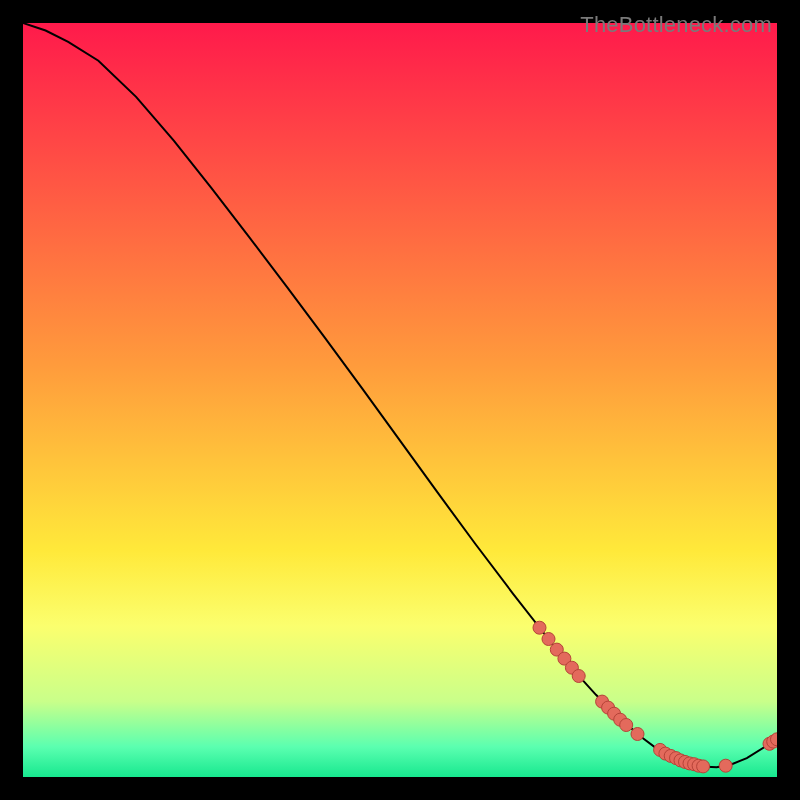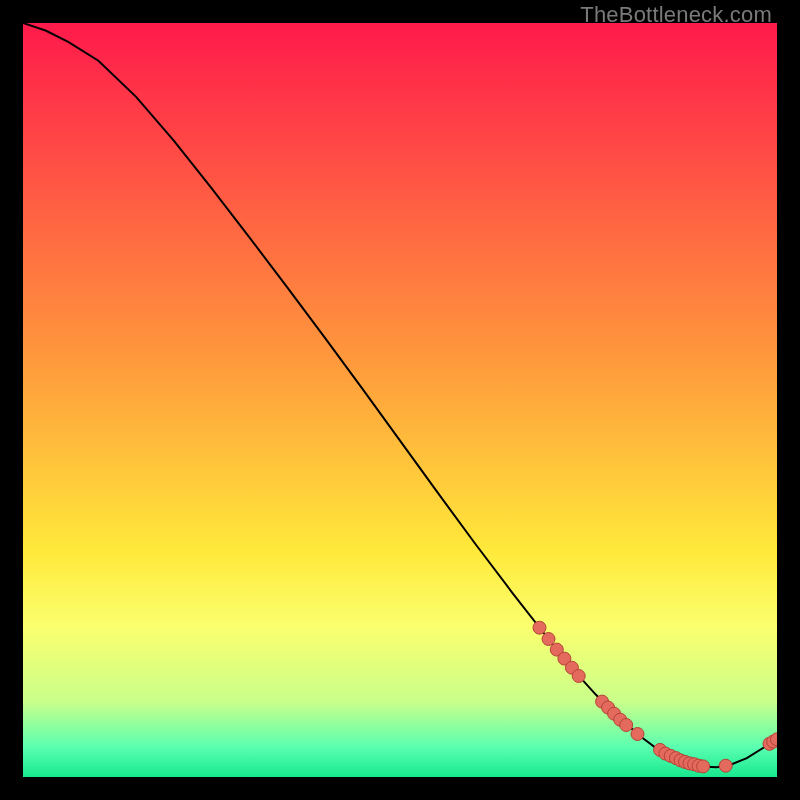--- a/index.html
+++ b/index.html
@@ -21,21 +21,21 @@
   }
   .plot-area {
     position: absolute;
     left: 0;
     top: 0;
     width: 754px;
     height: 754px;
   }
   .watermark {
     position: absolute;
-    top: 2px;
+    top: 12px;
     right: 28px;
     color: #7a7a7a;
     font-size: 22px;
     font-weight: 500;
     letter-spacing: 0.2px;
     user-select: none;
   }
 </style>
 </head>
 <body>

